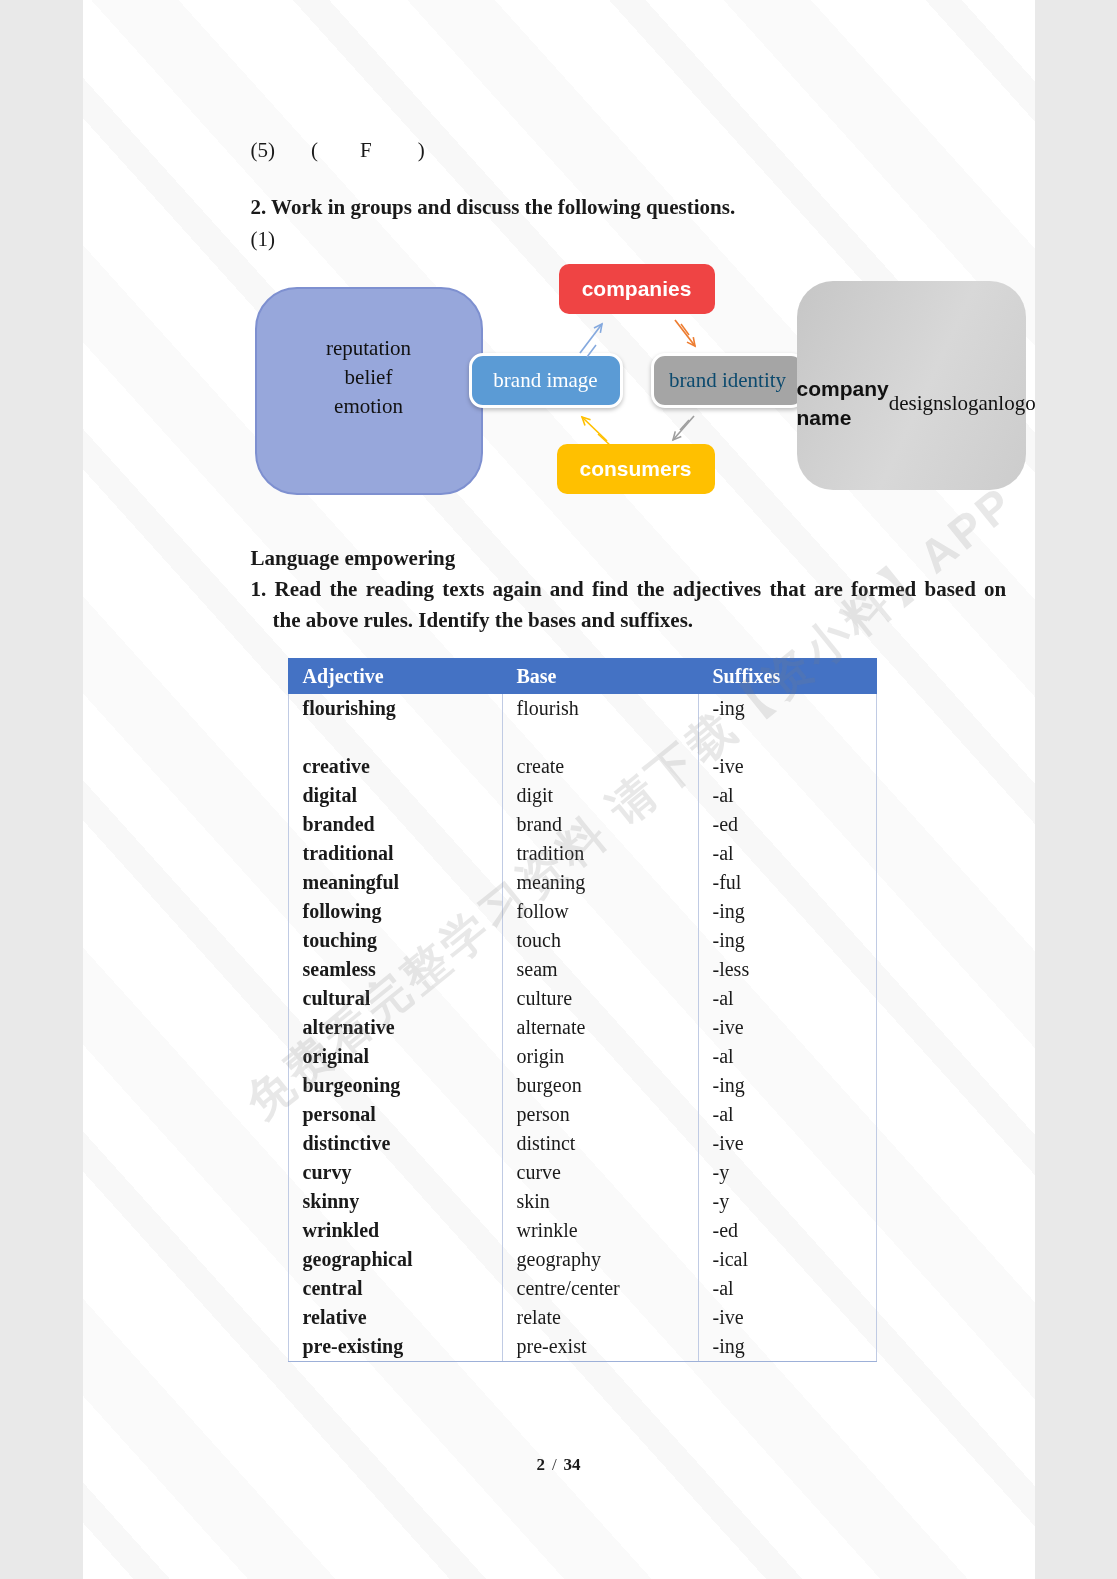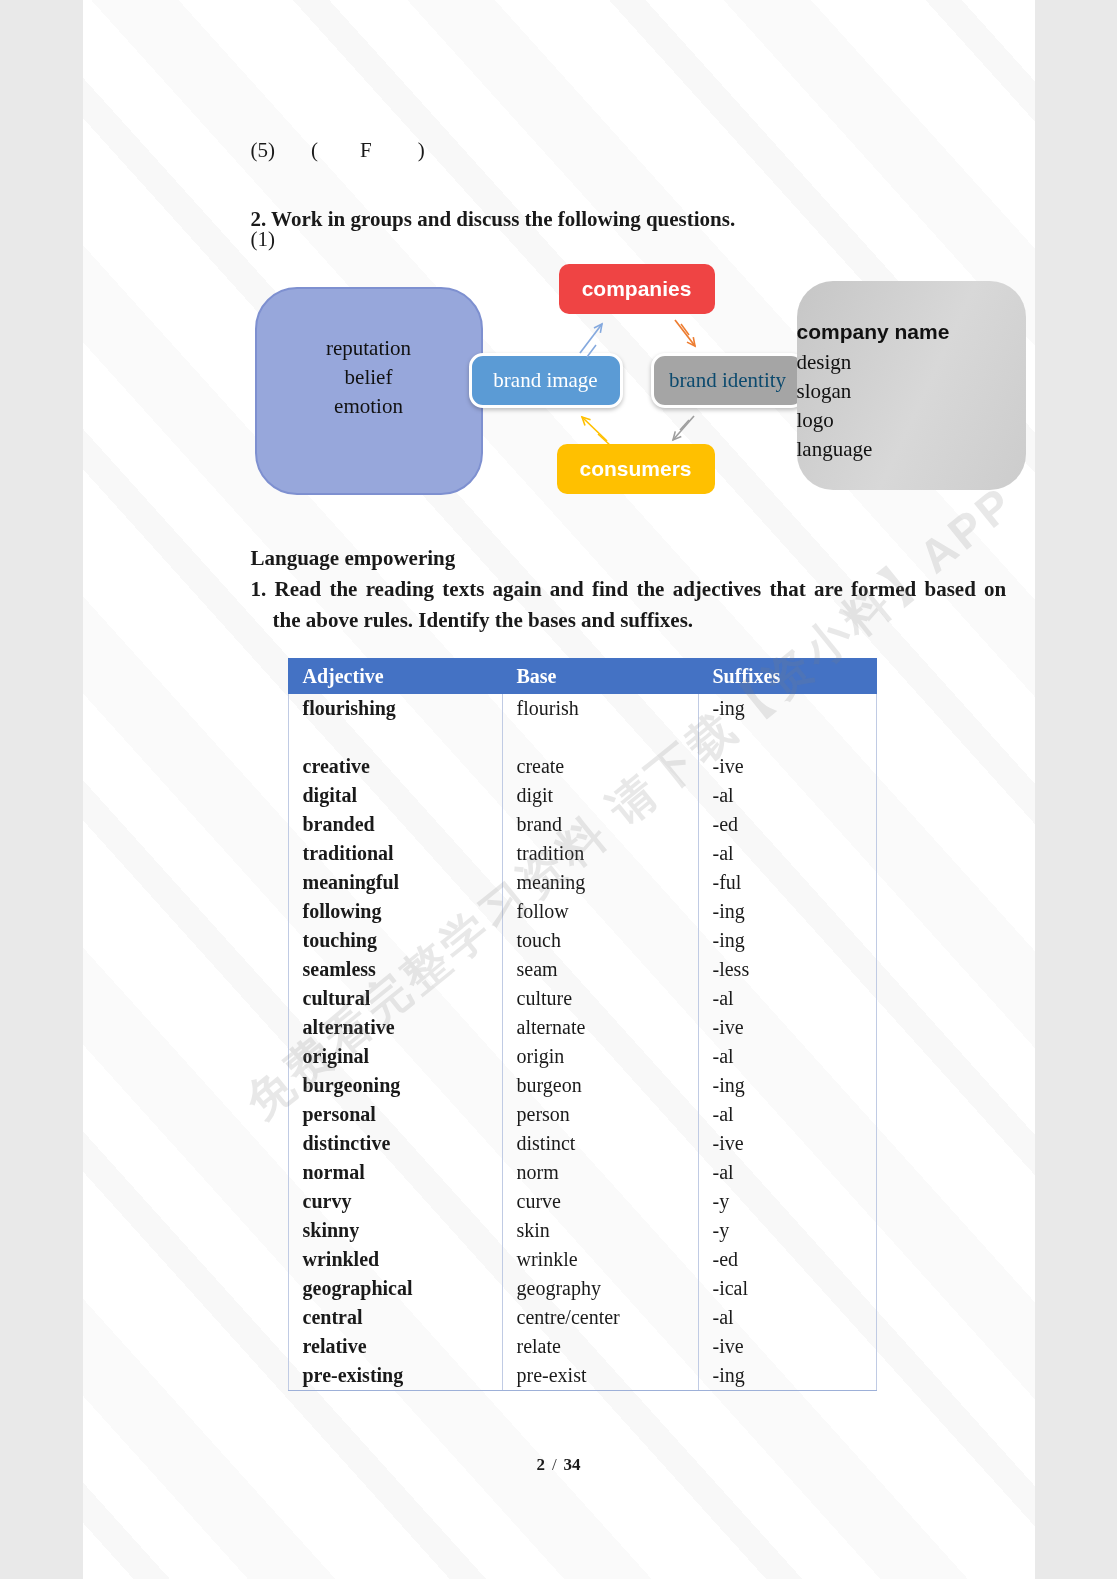--- a/index.html
+++ b/index.html
@@ -24,21 +24,21 @@
     z-index:1;pointer-events:none;
   }
   .content{position:absolute;inset:0;z-index:2;}
   .abs{position:absolute;}
 
   
   .answer-line{left:168px;top:138px;font-size:21px;}
   .answer-line .sp1{margin-left:36px;}
   .answer-line .sp2{margin-left:42px;}
   .answer-line .sp3{margin-left:46px;}
-  .task2{left:168px;top:195px;font-size:21px;font-weight:bold;margin-top:12px;}
+  .task2{left:168px;top:195px;font-size:21px;font-weight:bold;}
   .subitem{left:168px;top:227px;font-size:21px;}
 
   
   .dg-left{
     left:172px;top:287px;width:228px;height:208px;
     background:#97a7db;border:2px solid #7e90d0;border-radius:42px;
     display:flex;flex-direction:column;align-items:center;justify-content:center;
     padding-bottom:28px;box-sizing:border-box;
     font-size:21px;line-height:29px;color:#111;
   }
@@ -65,21 +65,21 @@
   }
   .dg-consumers{
     left:474px;top:444px;width:158px;height:50px;
     background:#ffc000;border-radius:10px;
     color:#fff;font-family:"Liberation Sans",sans-serif;font-size:21px;font-weight:600;
   }
   .dg-right{
     left:714px;top:281px;width:229px;height:209px;
     background:linear-gradient(115deg,#c6c6c6 0%,#d8d8d8 55%,#cccccc 100%);
     border-radius:36px;
-    display:flex;flex-direction:column;
+    display:flex;align-items:center;
     padding-top:36px;box-sizing:border-box;
     font-size:21px;line-height:29px;color:#111;
   }
   .dg-right-title{
     font-family:"Liberation Sans",sans-serif;font-weight:bold;font-size:21px;
     margin-bottom:2px;color:#111;
   }
   .dg-arrows{position:absolute;left:0;top:0;width:1117px;height:1579px;pointer-events:none;}
 
   
@@ -285,25 +285,20 @@
             <td>personal</td>
             <td>person</td>
             <td>-al</td>
           </tr>
           <tr>
             <td>distinctive</td>
             <td>distinct</td>
             <td>-ive</td>
           </tr>
           <tr>
-            <td>normal</td>
-            <td>norm</td>
-            <td>-al</td>
-          </tr>
-          <tr>
             <td>curvy</td>
             <td>curve</td>
             <td>-y</td>
           </tr>
           <tr>
             <td>skinny</td>
             <td>skin</td>
             <td>-y</td>
           </tr>
           <tr>

